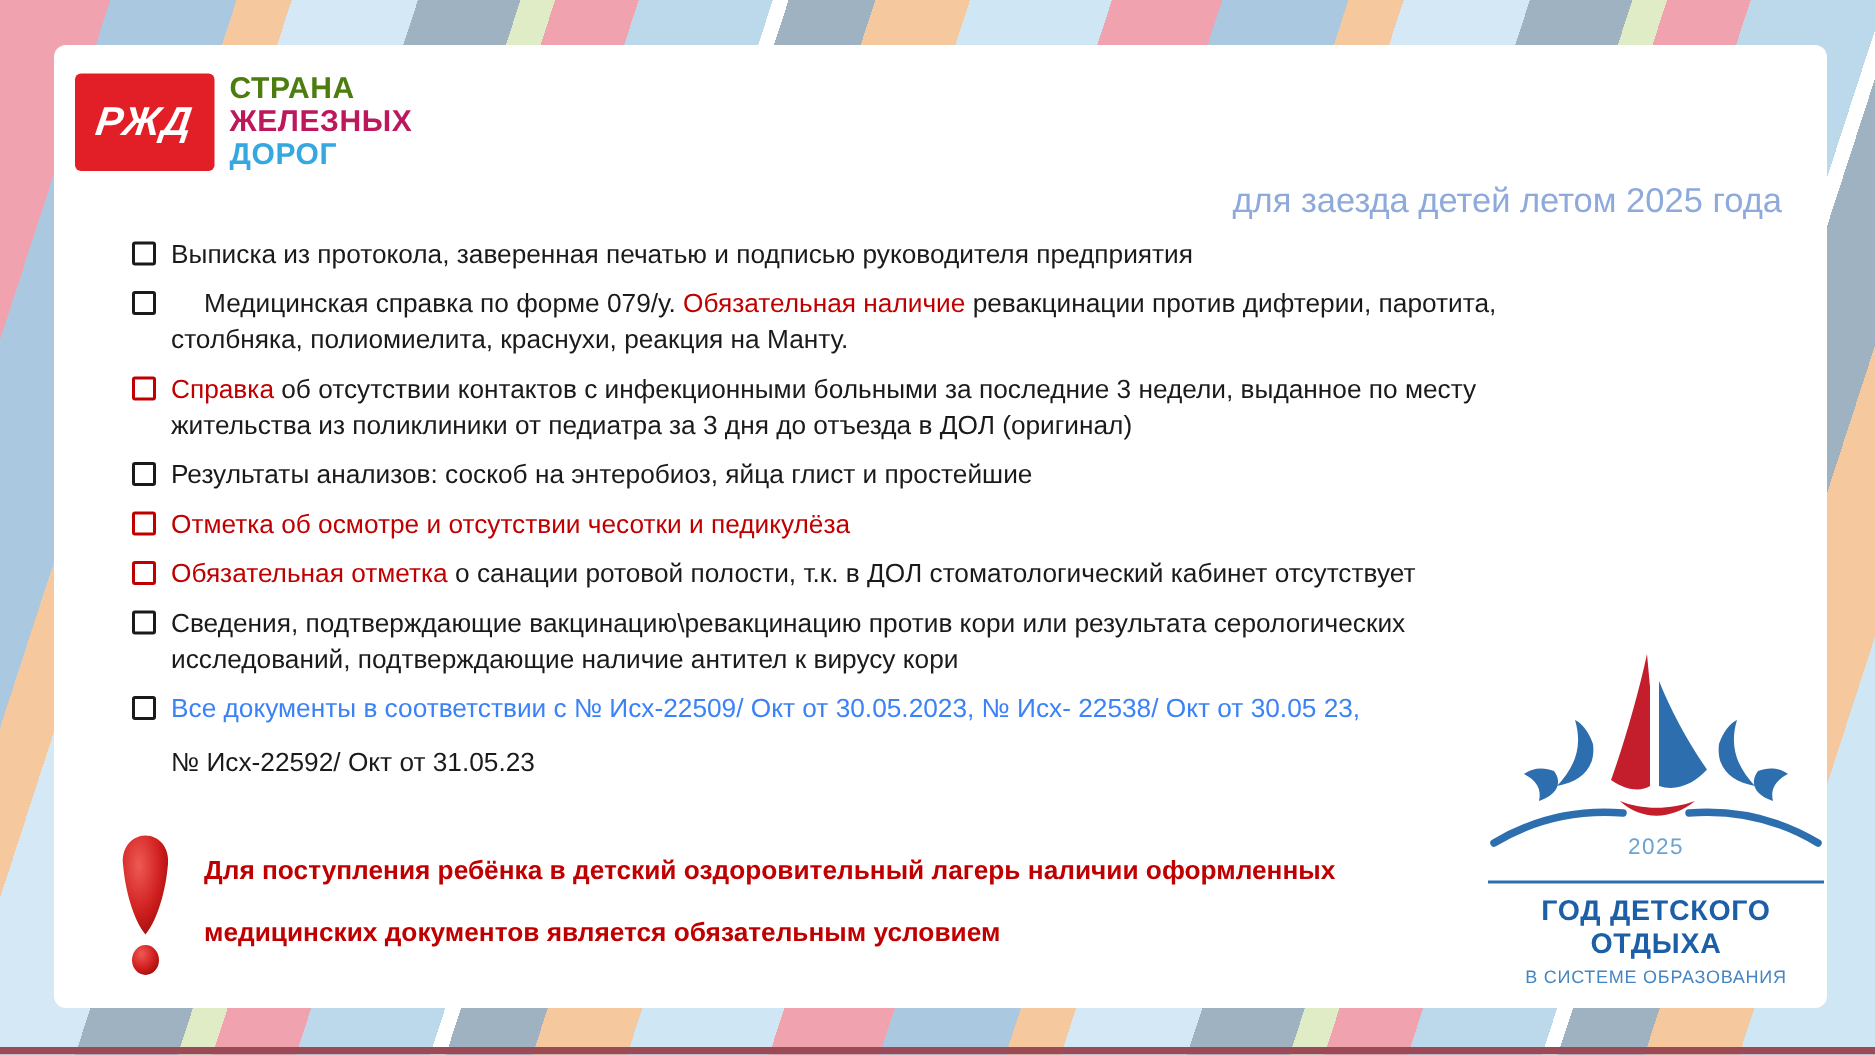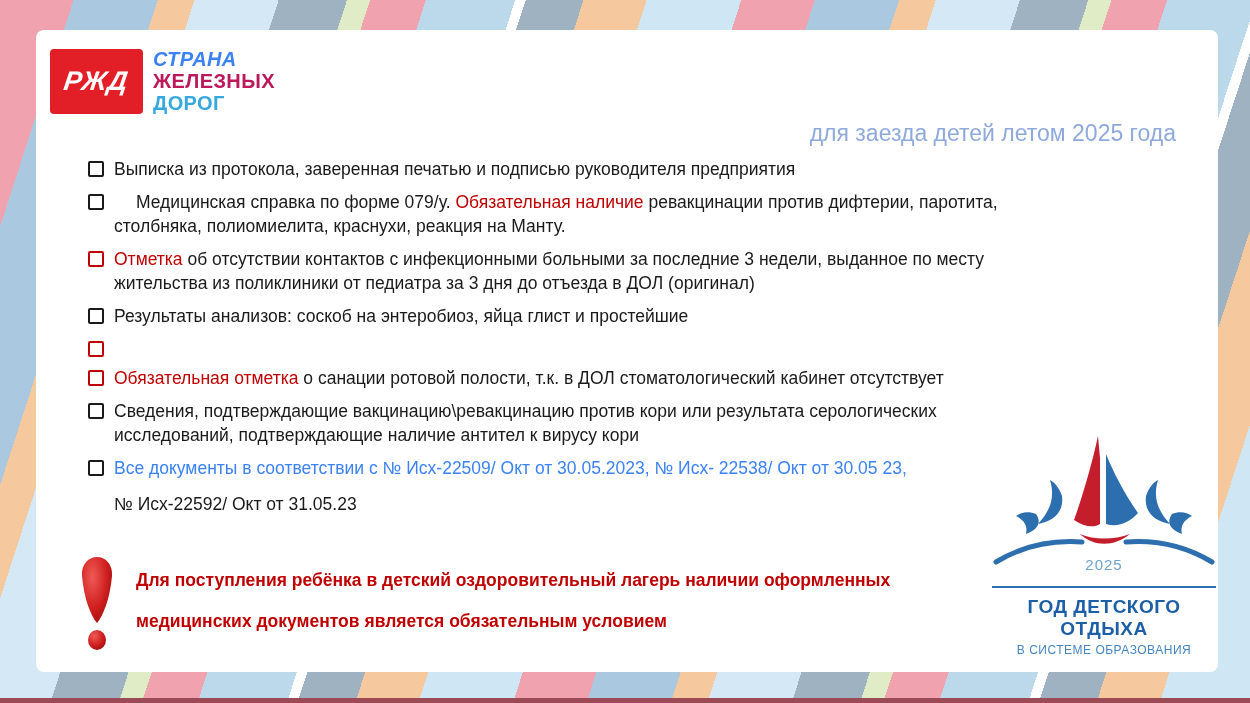--- a/index.html
+++ b/index.html
@@ -21,29 +21,29 @@
   
   .rzd-box{
     position:absolute;left:14px;top:19px;width:93px;height:65px;
     background:#e21e26;border-radius:4px;display:flex;align-items:center;justify-content:center;
   }
   .rzd-box span{
     color:#fff;font-weight:bold;font-style:italic;font-size:27px;letter-spacing:1px;
     transform:skewX(-8deg);
   }
   .brand{position:absolute;left:117px;top:18px;font-weight:bold;font-size:20px;line-height:22px;letter-spacing:.4px;}
-  .brand .l1{color:#3b82f6;font-style:italic;}
+  .brand .l1{color:#4d7c0f;}
   .brand .l2{color:#be185d;}
   .brand .l3{color:#35a8e0;}
   .title{
     position:absolute;left:262px;top:24px;width:906px;text-align:center;
     color:#e8191f;font-size:34px;line-height:40px;
   }
   .subtitle{
-    position:absolute;right:42px;top:90px;
+    position:absolute;right:30px;top:90px;
     color:#8ea9db;font-size:23px;
   }
   
   .checklist{position:absolute;left:52px;top:127px;width:910px;font-size:17.5px;line-height:24px;}
   .item{display:flex;margin-bottom:9px;}
   .chk{
     flex:0 0 auto;width:12px;height:12px;border:2px solid #1a1a1a;border-radius:2px;
     margin:4px 10px 0 0;
   }
   .txt{color:#1a1a1a;}
@@ -81,28 +81,29 @@
       <div class="item">
         <span class="chk" style="border-color: rgb(26, 26, 26);"></span>
         <span class="txt"><span style="color: rgb(26, 26, 26);">Выписка из протокола, заверенная печатью и подписью руководителя предприятия</span></span>
       </div>
       <div class="item">
         <span class="chk" style="border-color: rgb(26, 26, 26);"></span>
         <span class="txt"><span style="color: rgb(26, 26, 26); margin-left: 22px;">Медицинская справка по форме 079/у. </span><span style="color: rgb(192, 0, 0);">Обязательная наличие </span><span style="color: rgb(26, 26, 26);">ревакцинации против дифтерии, паротита, столбняка, полиомиелита, краснухи, реакция на Манту.</span></span>
       </div>
       <div class="item">
         <span class="chk" style="border-color: rgb(192, 0, 0);"></span>
-        <span class="txt"><span style="color: rgb(192, 0, 0);">Отметка </span><span style="color: rgb(26, 26, 26);">об отсутствии контактов с инфекционными больными за последние 3 недели, выданное по месту жительства из поликлиники от педиатра за 3 дня до отъезда в ДОЛ (оригинал)</span></span>
+        <span class="txt"><span style="color: rgb(192, 0, 0);">Справка </span><span style="color: rgb(26, 26, 26);">об отсутствии контактов с инфекционными больными за последние 3 недели, выданное по месту жительства из поликлиники от педиатра за 3 дня до отъезда в ДОЛ (оригинал)</span></span>
       </div>
       <div class="item">
         <span class="chk" style="border-color: rgb(26, 26, 26);"></span>
         <span class="txt"><span style="color: rgb(26, 26, 26);">Результаты анализов: соскоб на энтеробиоз, яйца глист и простейшие</span></span>
       </div>
       <div class="item">
         <span class="chk" style="border-color: rgb(192, 0, 0);"></span>
+        <span class="txt"><span style="color: rgb(192, 0, 0);">Отметка об осмотре и отсутствии чесотки и педикулёза</span></span>
       </div>
       <div class="item">
         <span class="chk" style="border-color: rgb(192, 0, 0);"></span>
         <span class="txt"><span style="color: rgb(192, 0, 0);">Обязательная отметка </span><span style="color: rgb(26, 26, 26);">о санации ротовой полости, т.к. в ДОЛ стоматологический кабинет отсутствует</span></span>
       </div>
       <div class="item">
         <span class="chk" style="border-color: rgb(26, 26, 26);"></span>
         <span class="txt"><span style="color: rgb(26, 26, 26);">Сведения, подтверждающие вакцинацию\ревакцинацию против кори или результата серологических исследований, подтверждающие наличие антител к вирусу кори</span></span>
       </div>
       <div class="item">

